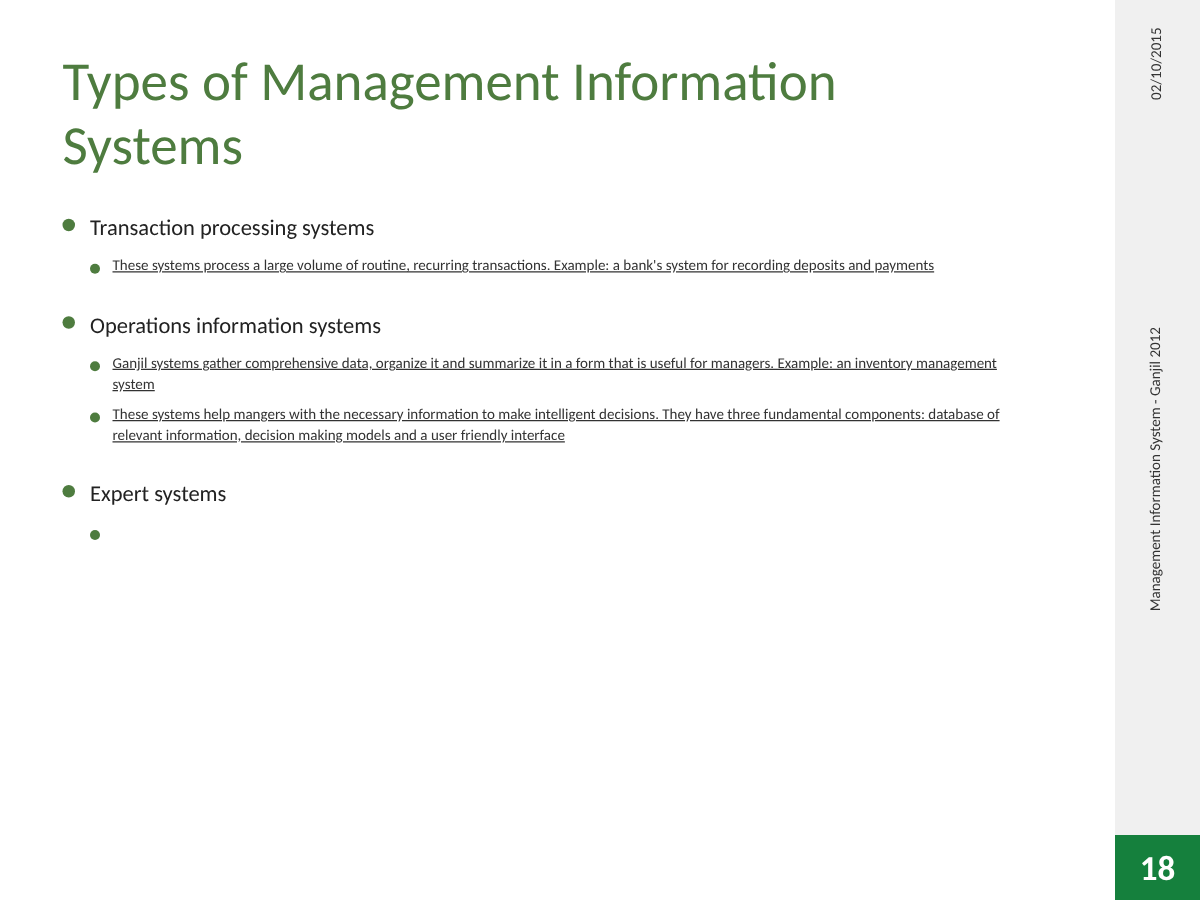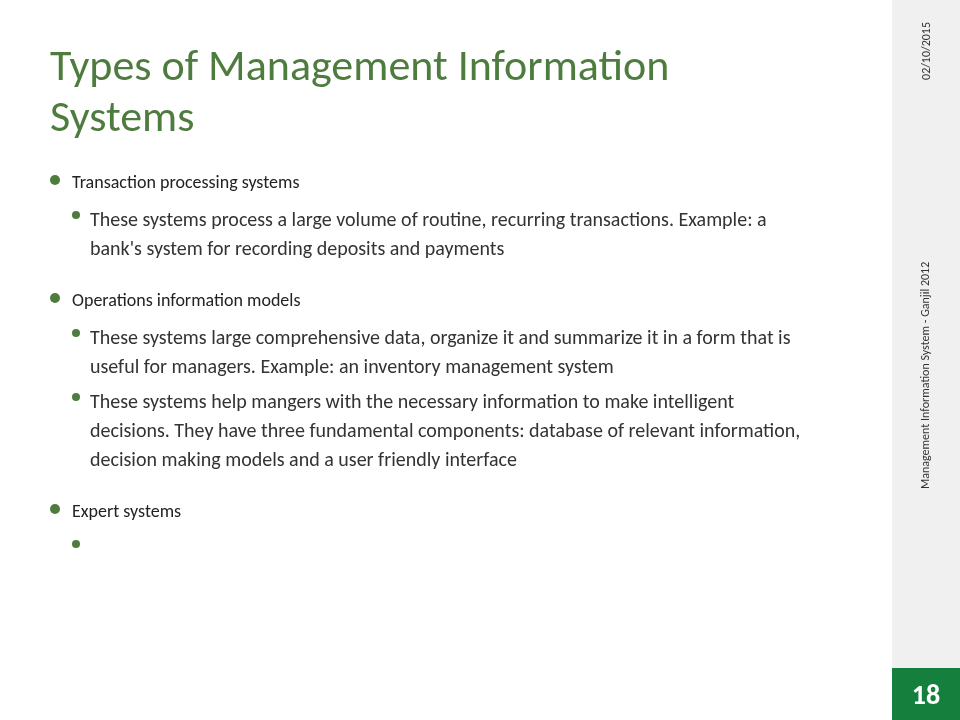--- a/index.html
+++ b/index.html
@@ -81,23 +81,24 @@
       width: 8px;
       height: 8px;
       background: #4e7c3f;
       border-radius: 50%;
       margin-top: 6px;
       margin-right: 10px;
       flex-shrink: 0;
     }
 
     .bullet-l2 .text {
-      font-size: 20px;
+      font-size: 12px;
       color: #333;
       line-height: 1.45;
+      text-decoration: underline;
     }
 
     
     .sidebar {
       width: 68px;
       background: #f0f0f0;
       display: flex;
       flex-direction: column;
       align-items: center;
       justify-content: space-between;
@@ -163,26 +164,26 @@
       </div>
       <div class="sub-bullets">
         <div class="bullet-l2">
           <span class="dot"></span>
           <span class="text">These systems process a large volume of routine, recurring transactions. Example: a bank's system for recording deposits and payments</span>
         </div>
       </div>
 
       <div class="bullet-l1">
         <span class="dot"></span>
-        <span class="text">Operations information models</span>
-      </div>
-      <div class="sub-bullets">
-        <div class="bullet-l2">
-          <span class="dot"></span>
-          <span class="text">These systems large comprehensive data, organize it and summarize it in a form that is useful for managers. Example: an inventory management system</span>
+        <span class="text">Operations information systems</span>
+      </div>
+      <div class="sub-bullets">
+        <div class="bullet-l2">
+          <span class="dot"></span>
+          <span class="text">Ganjil systems gather comprehensive data, organize it and summarize it in a form that is useful for managers. Example: an inventory management system</span>
         </div>
       </div>
 
       <div class="sub-bullets">
         <div class="bullet-l2">
           <span class="dot"></span>
           <span class="text">These systems help mangers with the necessary information to make intelligent decisions. They have three fundamental components: database of relevant information, decision making models and a user friendly interface</span>
         </div>
       </div>
 

